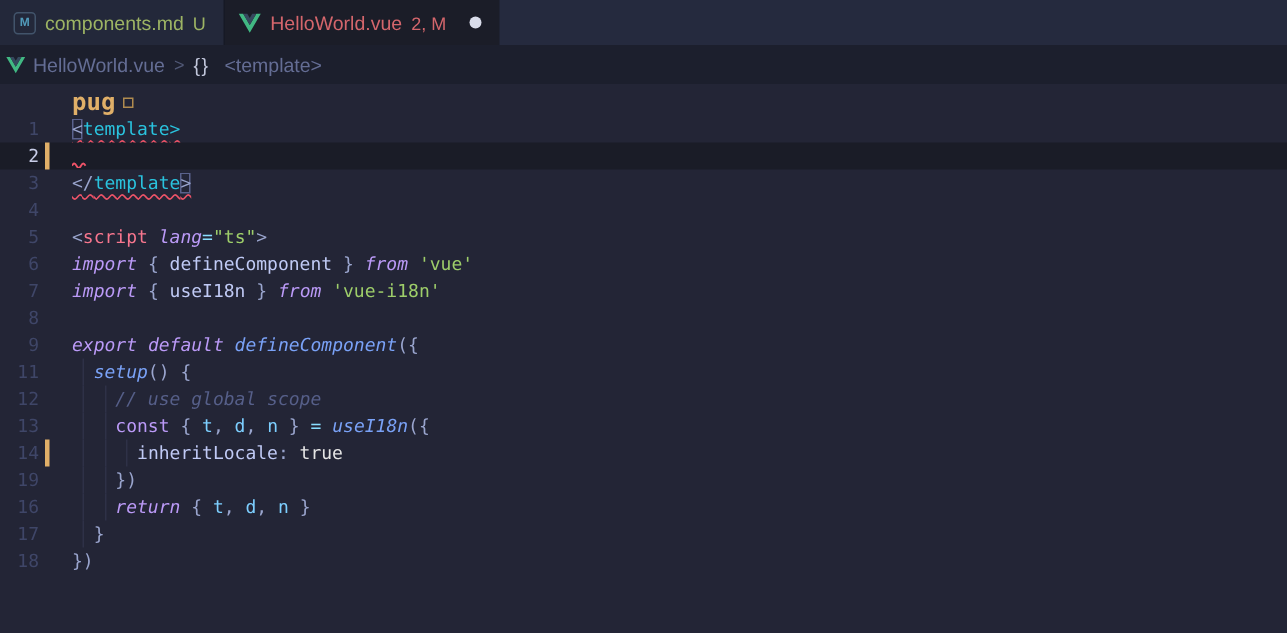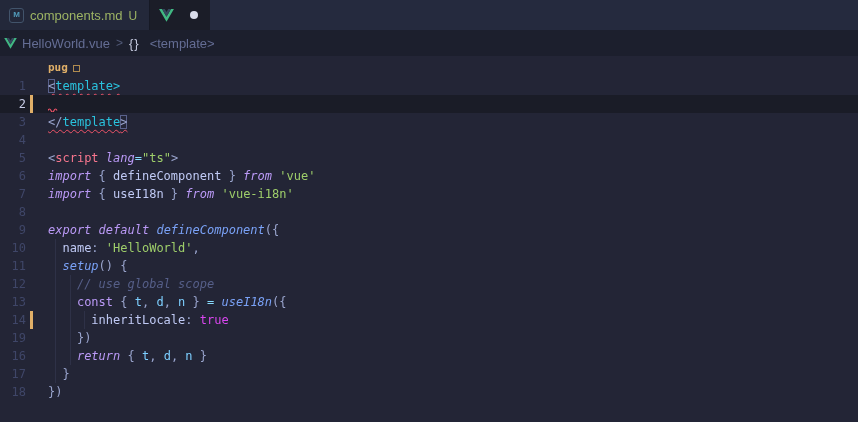--- a/index.html
+++ b/index.html
@@ -30,21 +30,21 @@
   .crumb-sep { color:#515977; padding:0 4px; font-size:12px; }
   .crumb-file { display:flex; align-items:center; gap:5px; }
   .crumb-vue-icon { width:13px; height:11px; display:block; }
   .symbol-braces { color:#c3c8dd; font-size:13px; letter-spacing:1px; margin-right:5px; }
 
   
   .editor { position:relative; height:366px; background:#232536;
             font-family:"DejaVu Sans Mono", monospace; font-size:12px; }
   .editor-pad { height:3px; }
   .widget-row { height:18px; line-height:18px; position:relative; }
-  .widget { position:absolute; left:48px; top:0; color:#e0af68; font-size:11px;
+  .widget { position:absolute; left:48px; top:0; color:#e0af68; font-size:16px;
             font-weight:bold; display:flex; align-items:center; gap:5px; cursor:pointer; }
   .widget-box { width:7px; height:7px; border:1px solid #b08b4f; display:inline-block; }
 
   .row { position:relative; height:18px; line-height:18px; white-space:pre; }
   .row.current { background:#1a1c27; }
   .num { position:absolute; left:0; top:0; width:26px; text-align:right;
          color:#3f4668; cursor:pointer; }
   .row.current .num { color:#c8cde8; }
   .gitbar { position:absolute; left:30px; top:0; width:3px; height:18px;
             background:#e0af68; cursor:pointer; }
@@ -53,21 +53,21 @@
 
   .it { font-style:italic; }
   .sq { text-decoration-line:underline; text-decoration-style:wavy;
         text-decoration-color:#ef5368; text-decoration-thickness:1px;
         text-underline-offset:3px; text-decoration-skip-ink:none; }
   .boxed { box-shadow: inset 0 0 0 1px #5a628c; }
 
   .c-default { color:#a9b1d6; }
   .c-tagT  { color:#2ac3de; }
   .c-tagS  { color:#f7768e; }
-  .c-bool  { color:#d946ef; }
+  .c-bool  { color:#e5e5e5; }
   .c-kw    { color:#bb9af7; }
   .c-kw2   { color:#bb9af7; }
   .c-attr  { color:#bb9af7; }
   .c-fn    { color:#7aa2f7; }
   .c-ident { color:#c0caf5; }
   .c-str   { color:#9ece6a; }
   .c-var   { color:#7dcfff; }
   .c-op    { color:#89ddff; }
   .c-com   { color:#565f89; }
   .c-punct { color:#9aa5ce; }
@@ -82,20 +82,23 @@
     <span class="md-icon">M</span>
     <span class="label-wrap tab1-text">
       <span>components.md</span><span class="badge">U</span>
     </span>
   </div>
   <div class="tab active">
     <svg class="vue-icon-svg" viewBox="0 0 24 21">
       <path fill="#41b883" d="M0 0h4.8L12 12.4 19.2 0H24L12 20.7 0 0z"></path>
       <path fill="#35495e" d="M4.8 0h4.4L12 4.8 14.8 0h4.4L12 12.4 4.8 0z"></path>
     </svg>
+    <span class="label-wrap tab2-text">
+      <span>HelloWorld.vue</span><span class="badge">2, M</span>
+    </span>
     <span class="dirty-dot"></span>
   </div>
 </div>
 
 <div class="breadcrumbs">
   <span class="crumb crumb-file">
     <svg class="crumb-vue-icon" viewBox="0 0 24 21">
       <path fill="#41b883" d="M0 0h4.8L12 12.4 19.2 0H24L12 20.7 0 0z"></path>
       <path fill="#35495e" d="M4.8 0h4.4L12 4.8 14.8 0h4.4L12 12.4 4.8 0z"></path>
     </svg>
@@ -121,21 +124,20 @@
       <div class="row current"><span class="num">2</span><span class="gitbar"></span><span class="code"></span><svg width="10" height="5" class="empty-squiggle">
           <path d="M0 3.5 Q 1.5 0.5 3 3.5 T 6 3.5 T 9 3.5" fill="none" stroke="#ef5368" stroke-width="1.2"></path>
         </svg></div>
       <div class="row"><span class="num">3</span><span class="code"><span class="c-punct sq">&lt;/</span><span class="c-tagT sq">template</span><span class="c-punct sq boxed">&gt;</span></span></div>
       <div class="row"><span class="num">4</span><span class="code"></span></div>
       <div class="row"><span class="num">5</span><span class="code"><span class="c-punct">&lt;</span><span class="c-tagS">script</span><span class="c-default"> </span><span class="c-attr it">lang</span><span class="c-op">=</span><span class="c-str">"ts"</span><span class="c-punct">&gt;</span></span></div>
       <div class="row"><span class="num">6</span><span class="code"><span class="c-kw it">import</span><span class="c-punct"> { </span><span class="c-ident">defineComponent</span><span class="c-punct"> } </span><span class="c-kw it">from</span><span class="c-default"> </span><span class="c-str">'vue'</span></span></div>
       <div class="row"><span class="num">7</span><span class="code"><span class="c-kw it">import</span><span class="c-punct"> { </span><span class="c-ident">useI18n</span><span class="c-punct"> } </span><span class="c-kw it">from</span><span class="c-default"> </span><span class="c-str">'vue-i18n'</span></span></div>
       <div class="row"><span class="num">8</span><span class="code"></span></div>
       <div class="row"><span class="num">9</span><span class="code"><span class="c-kw it">export</span><span class="c-default"> </span><span class="c-kw it">default</span><span class="c-default"> </span><span class="c-fn it">defineComponent</span><span class="c-punct">({</span></span></div>
-      <div class="row"><span class="num">10</span><div class="guide" style="left: 55.2px;"></div><span class="code"><span class="c-default">  </span><span class="c-ident">name</span><span class="c-punct">: </span><span class="c-str">'HelloWorld'</span><span class="c-punct">,</span></span></div>
       <div class="row"><span class="num">11</span><div class="guide" style="left: 55.2px;"></div><span class="code"><span class="c-default">  </span><span class="c-fn it">setup</span><span class="c-punct">() {</span></span></div>
       <div class="row"><span class="num">12</span><div class="guide" style="left: 55.2px;"></div><div class="guide" style="left: 69.6px;"></div><span class="code"><span class="c-default">    </span><span class="c-com it">// use global scope</span></span></div>
       <div class="row"><span class="num">13</span><div class="guide" style="left: 55.2px;"></div><div class="guide" style="left: 69.6px;"></div><span class="code"><span class="c-default">    </span><span class="c-kw2">const</span><span class="c-default"> </span><span class="c-punct">{ </span><span class="c-var">t</span><span class="c-punct">, </span><span class="c-var">d</span><span class="c-punct">, </span><span class="c-var">n</span><span class="c-punct"> } </span><span class="c-op">=</span><span class="c-default"> </span><span class="c-fn it">useI18n</span><span class="c-punct">({</span></span></div>
       <div class="row"><span class="num">14</span><span class="gitbar"></span><div class="guide" style="left: 55.2px;"></div><div class="guide" style="left: 69.6px;"></div><div class="guide" style="left: 84px;"></div><span class="code"><span class="c-default">      </span><span class="c-ident">inheritLocale</span><span class="c-punct">: </span><span class="c-bool">true</span></span></div>
       <div class="row"><span class="num">19</span><div class="guide" style="left: 55.2px;"></div><div class="guide" style="left: 69.6px;"></div><span class="code"><span class="c-default">    </span><span class="c-punct">})</span></span></div>
       <div class="row"><span class="num">16</span><div class="guide" style="left: 55.2px;"></div><div class="guide" style="left: 69.6px;"></div><span class="code"><span class="c-default">    </span><span class="c-kw it">return</span><span class="c-default"> </span><span class="c-punct">{ </span><span class="c-var">t</span><span class="c-punct">, </span><span class="c-var">d</span><span class="c-punct">, </span><span class="c-var">n</span><span class="c-punct"> }</span></span></div>
       <div class="row"><span class="num">17</span><div class="guide" style="left: 55.2px;"></div><span class="code"><span class="c-default">  </span><span class="c-punct">}</span></span></div>
       <div class="row"><span class="num">18</span><span class="code"><span class="c-punct">})</span></span></div>
     </div>
 </div>

